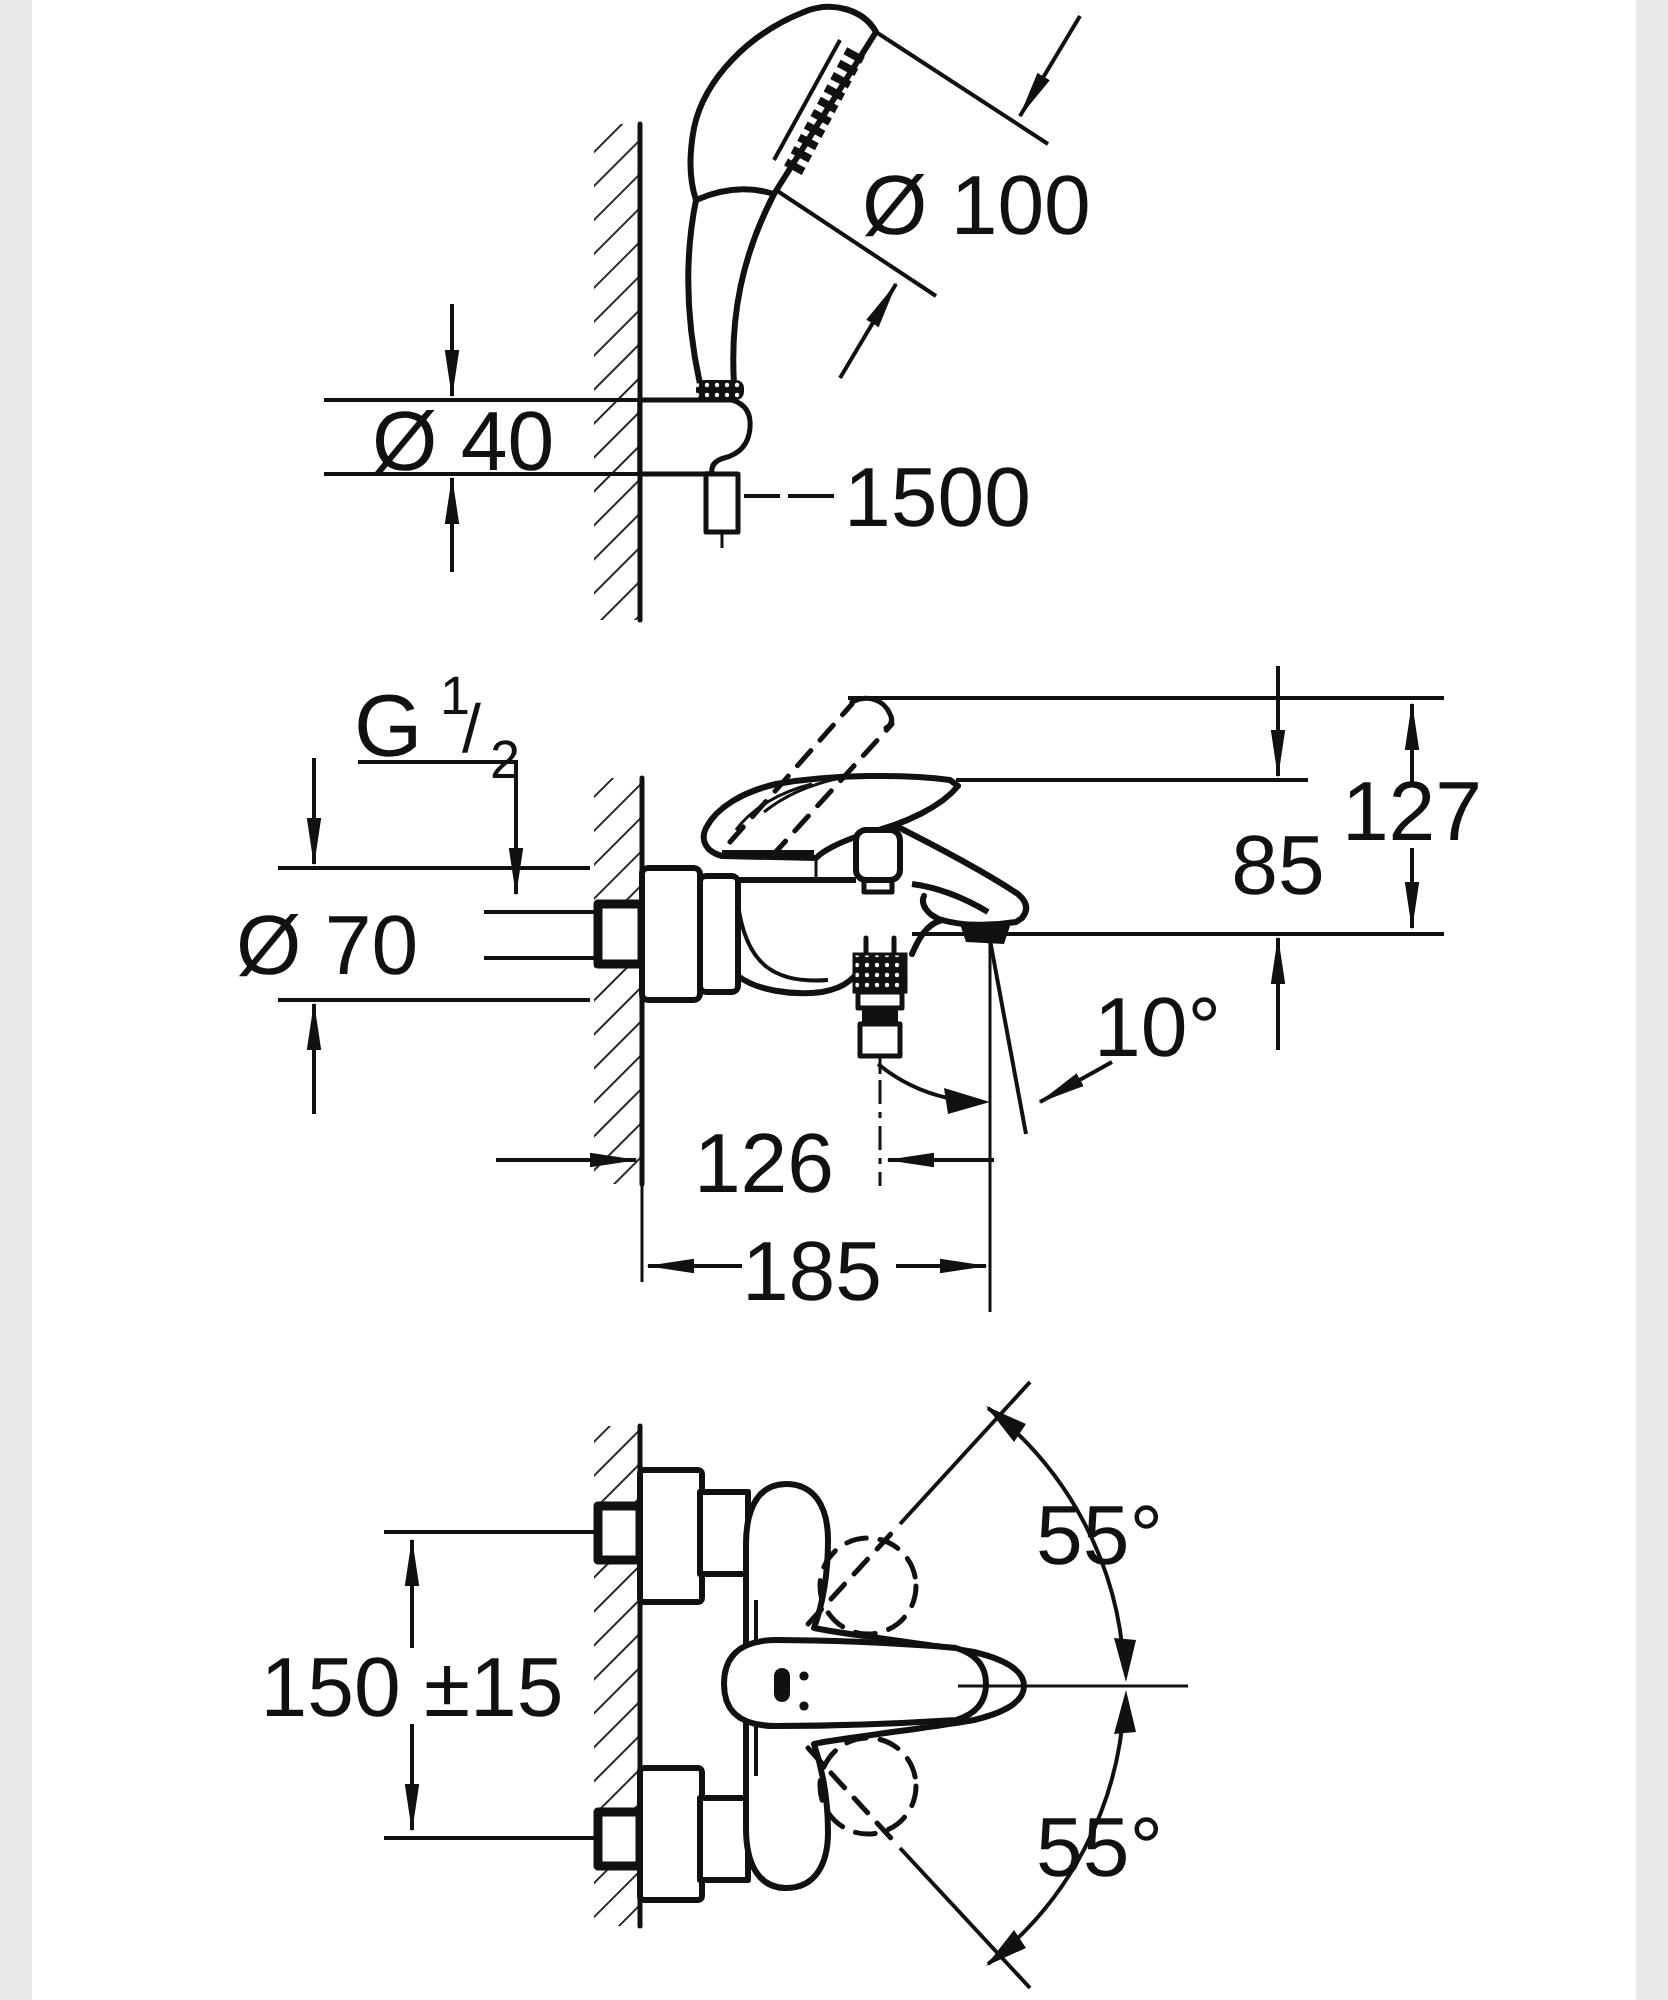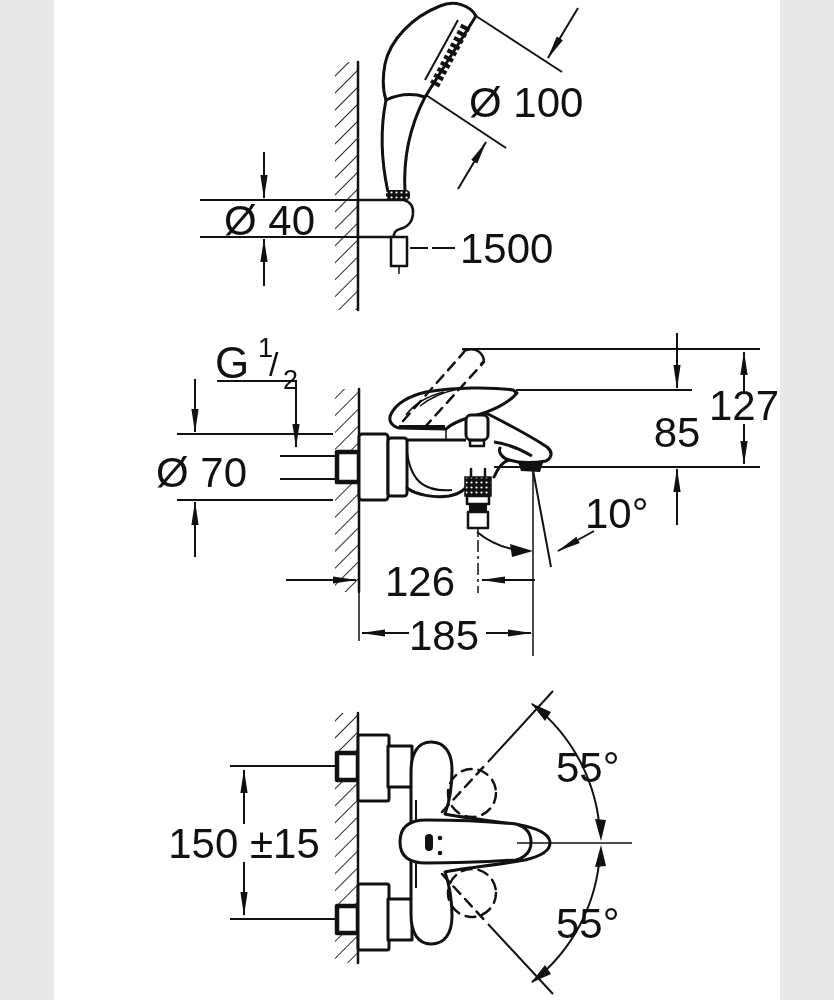--- a/index.html
+++ b/index.html
@@ -1,18 +1,18 @@
 <!DOCTYPE html>
 <html style="--ink: #111111; --bg: #ffffff;"><head>
 <meta charset="utf-8">
 <style>
   :root { --ink: #111111; --bg: #ffffff; }
   html,body { margin:0; padding:0; background:#e8e8e8; }
   #stage {
-    position:relative; width:726px; height:1000px; margin:0 auto;
+    position:relative; width:802px; height:1000px; margin:0 auto;
     background:var(--bg);
     font-family:"Liberation Sans", sans-serif;
   }
   svg { display:block; }
   
   .o3  { stroke:var(--ink); stroke-width:3;   fill:none; stroke-linecap:round; stroke-linejoin:round; }
   .o3f { stroke:var(--ink); stroke-width:3;   fill:var(--bg); stroke-linejoin:round; }
   .o25 { stroke:var(--ink); stroke-width:2.5; fill:none; stroke-linecap:round; }
   .o25f{ stroke:var(--ink); stroke-width:2.5; fill:var(--bg); stroke-linejoin:round; }
   .o45f{ stroke:var(--ink); stroke-width:4.5; fill:var(--bg); stroke-linejoin:round; }

